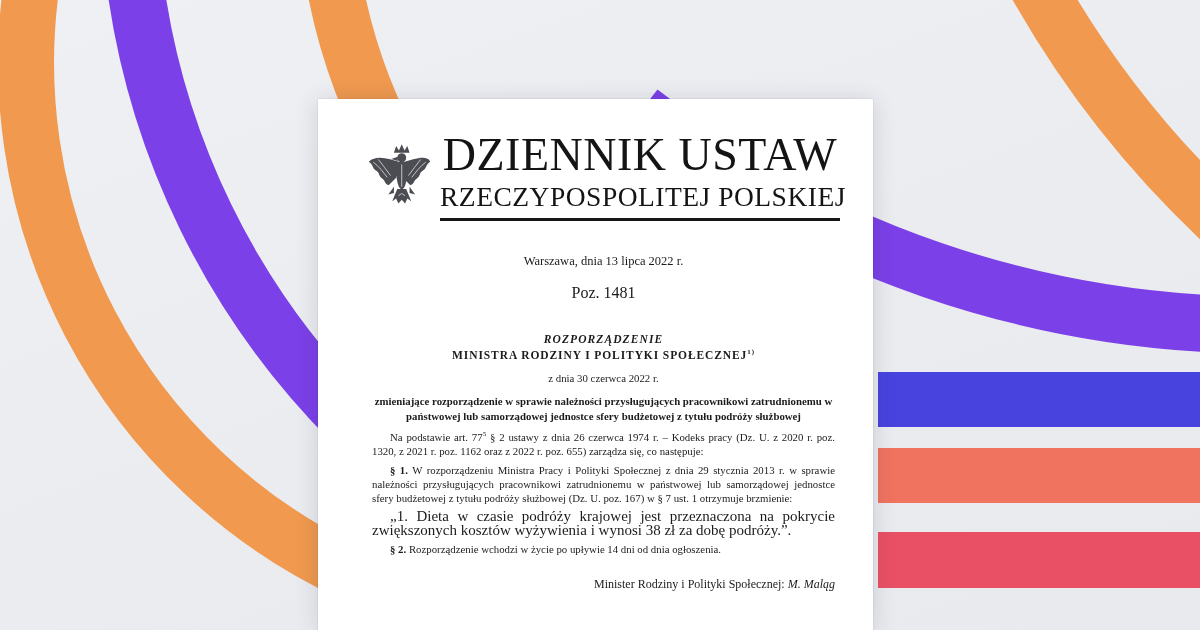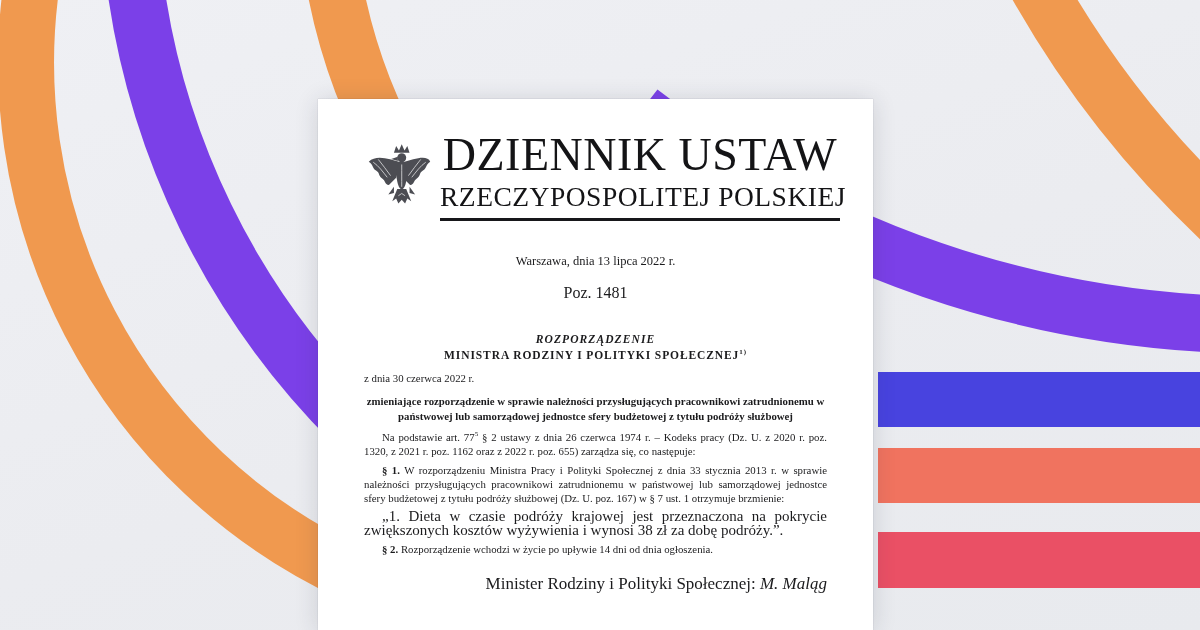--- a/index.html
+++ b/index.html
@@ -18,31 +18,31 @@
     box-shadow:0 2px 22px rgba(40,42,60,.16), 0 0 1px rgba(40,42,60,.25);
     color:#1b1b1d;
   }
   .masthead{position:absolute;left:0;top:0;width:100%;height:140px;}
   .emblem{position:absolute;left:48px;top:39px;width:67px;height:92px;}
   .masthead-text{position:absolute;left:122px;top:33px;width:400px;text-align:center;}
   .mast-title{margin:0;font-size:46px;line-height:46px;font-weight:400;letter-spacing:.5px;color:#141416;white-space:nowrap;}
   .mast-subtitle{margin:5px 0 0 0;font-size:27.5px;line-height:28px;font-weight:400;letter-spacing:.5px;color:#141416;white-space:nowrap;}
   .mast-rule{margin-top:7px;height:3px;background:#17171a;}
 
-  .doc-body{position:absolute;left:0;top:0;width:100%;height:100%;padding:154px 46px 4px 46px;box-sizing:border-box;}
+  .doc-body{position:absolute;left:8px;top:0;width:100%;height:100%;padding:154px 46px 4px 46px;box-sizing:border-box;}
   .date-line{text-align:center;font-size:12.5px;line-height:16px;margin:0;}
   .poz-line{text-align:center;font-size:16px;line-height:14px;margin:17px 0 0 0;}
   .act-type{text-align:center;font-size:11.5px;line-height:13px;font-weight:700;letter-spacing:1.1px;margin:33px 0 0 0;font-style:italic;}
   .act-issuer{text-align:center;font-size:11.5px;line-height:13px;font-weight:700;letter-spacing:.9px;margin:3px 0 0 0;}
-  .act-date{font-size:10.8px;line-height:13px;margin:10px 0 0 0;}
+  .act-date{text-align:center;font-size:10.8px;line-height:13px;margin:10px 0 0 0;}
   .act-subject{text-align:center;font-size:10.8px;line-height:15px;font-weight:700;margin:9px 0 0 0;}
   .para{font-size:10.8px;line-height:14px;text-align:justify;margin:5px 0 0 0;text-indent:18px;}
   .para.first{margin-top:6px;}
   .quote-para{font-size:15px;line-height:14px;text-align:justify;margin:4px 0 0 0;text-indent:18px;}
-  .signature{font-size:17px;line-height:14px;text-align:right;margin:21px 0 0 0;}
+  .signature{font-size:12px;line-height:14px;text-align:right;margin:21px 0 0 0;}
   .signature .name{font-style:italic;}
   sup{font-size:7px;line-height:0;}
   .b{font-weight:700;}
 </style>
 </head>
 <body>
 
 <div class="stage">
 
   <svg class="bg-decor" viewBox="0 0 1200 630" width="1200" height="630" aria-hidden="true">
@@ -99,21 +99,21 @@
       <p class="date-line">Warszawa, dnia 13 lipca 2022 r.</p>
       <p class="poz-line">Poz. 1481</p>
 
       <p class="act-type">ROZPORZĄDZENIE</p>
       <p class="act-issuer"><span>MINISTRA RODZINY I POLITYKI SPOŁECZNEJ</span><sup>1)</sup></p>
       <p class="act-date">z dnia 30 czerwca 2022 r.</p>
       <p class="act-subject">zmieniające rozporządzenie w sprawie należności przysługujących pracownikowi zatrudnionemu w państwowej lub samorządowej jednostce sfery budżetowej z tytułu podróży służbowej</p>
 
       <p class="para first"><span>Na podstawie art. 77</span><sup>5</sup><span> § 2 ustawy z dnia 26 czerwca 1974 r. – Kodeks pracy (Dz. U. z 2020 r. poz. 1320, z 2021 r. poz. 1162 oraz z 2022 r. poz. 655) zarządza się, co następuje:</span></p>
 
-      <p class="para"><span class="b">§ 1.</span><span> W rozporządzeniu Ministra Pracy i Polityki Społecznej z dnia 33 stycznia 2013 r. w sprawie należności przysługujących pracownikowi zatrudnionemu w państwowej lub samorządowej jednostce sfery budżetowej z tytułu podróży służbowej (Dz. U. poz. 167) w § 7 ust. 1 otrzymuje brzmienie:</span></p>
+      <p class="para"><span class="b">§ 1.</span><span> W rozporządzeniu Ministra Pracy i Polityki Społecznej z dnia 29 stycznia 2013 r. w sprawie należności przysługujących pracownikowi zatrudnionemu w państwowej lub samorządowej jednostce sfery budżetowej z tytułu podróży służbowej (Dz. U. poz. 167) w § 7 ust. 1 otrzymuje brzmienie:</span></p>
 
       <p class="quote-para">„1. Dieta w czasie podróży krajowej jest przeznaczona na pokrycie zwiększonych kosztów wyżywienia i wynosi 38 zł za dobę podróży.”.</p>
 
       <p class="para"><span class="b">§ 2.</span><span> Rozporządzenie wchodzi w życie po upływie 14 dni od dnia ogłoszenia.</span></p>
 
       <p class="signature"><span>Minister Rodziny i Polityki Społecznej: </span><span class="name">M. Maląg</span></p>
     </div>
   </div>
 </div>
 

